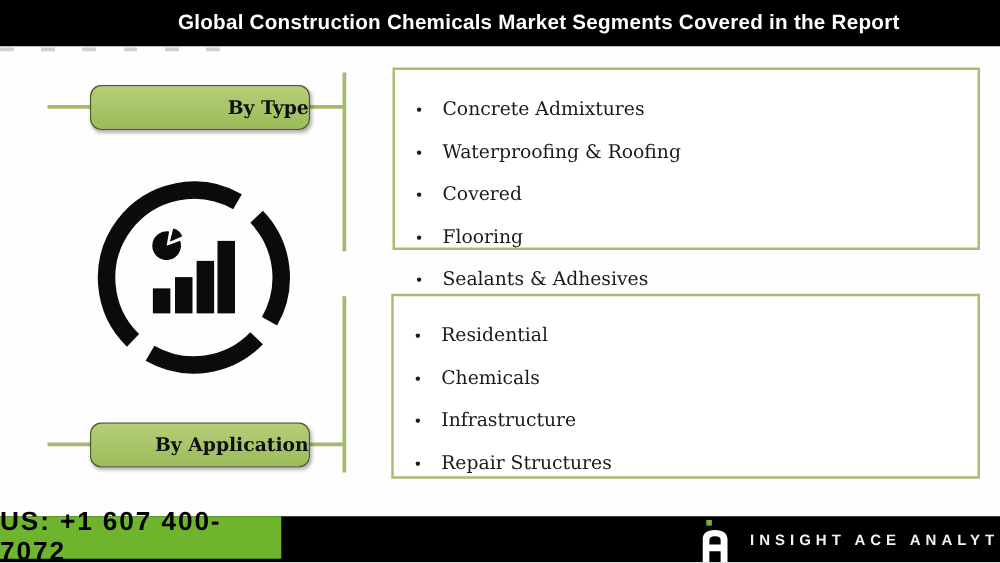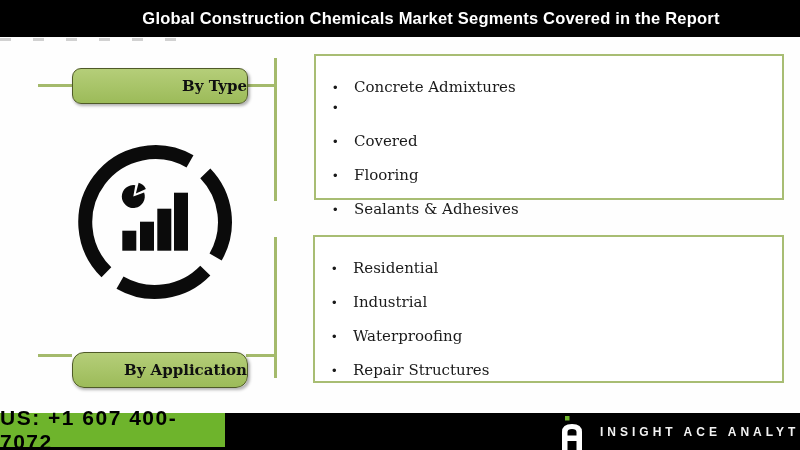--- a/index.html
+++ b/index.html
@@ -25,21 +25,21 @@
   .v1{left:274px;top:57.5px;width:3px;height:143px;}
   .v2{left:274px;top:236.5px;width:3px;height:141px;}
 
   
   .btn{position:absolute;left:72px;width:174px;height:34px;border:1px solid #4f5a28;
        border-radius:9px;background:linear-gradient(#b5ce79,#9cbb59);
        display:flex;align-items:center;justify-content:flex-end;
        font-family:"DejaVu Serif",serif;font-weight:bold;font-size:15px;color:#101010;
        box-shadow:1.5px 2px 3px rgba(0,0,0,.30);}
   .btn-type{top:68px;}
-  .btn-app{top:352px;border-radius:12px;}
+  .btn-app{top:338px;}
 
   
   .box{position:absolute;background:#fff;border:2px solid #a8bd73;box-sizing:border-box;}
   .box1{left:314px;top:54px;width:470px;height:146px;}
   .box2{left:313px;top:235px;width:471px;height:148px;}
   .list{padding:8px 0 0 14px;}
   .li{display:flex;align-items:baseline;line-height:20px;}
   .li .dot{width:21px;flex:0 0 21px;font-size:13px;color:#1a1a1a;padding-left:3px;}
   .li .txt{font-family:"DejaVu Serif",serif;font-size:15px;color:#1a1a1a;margin-top:13px;}
 
@@ -103,20 +103,21 @@
   </svg>
 
   <div class="box box1">
     <div class="list">
         <div class="li">
           <span class="dot">•</span>
           <span class="txt">Concrete Admixtures</span>
         </div>
         <div class="li">
           <span class="dot">•</span>
+          <span class="txt">Waterproofing &amp; Roofing</span>
         </div>
         <div class="li">
           <span class="dot">•</span>
           <span class="txt">Covered</span>
         </div>
         <div class="li">
           <span class="dot">•</span>
           <span class="txt">Flooring</span>
         </div>
         <div class="li">
@@ -131,25 +132,25 @@
   </div>
 
   <div class="box box2">
     <div class="list">
         <div class="li">
           <span class="dot">•</span>
           <span class="txt">Residential</span>
         </div>
         <div class="li">
           <span class="dot">•</span>
-          <span class="txt">Industrial</span>
+          <span class="txt">Chemicals</span>
         </div>
         <div class="li">
           <span class="dot">•</span>
-          <span class="txt">Waterproofing</span>
+          <span class="txt">Infrastructure</span>
         </div>
         <div class="li">
           <span class="dot">•</span>
           <span class="txt">Repair Structures</span>
         </div>
       </div>
   </div>
 
   <footer class="footer">
     <div class="phonebox">

